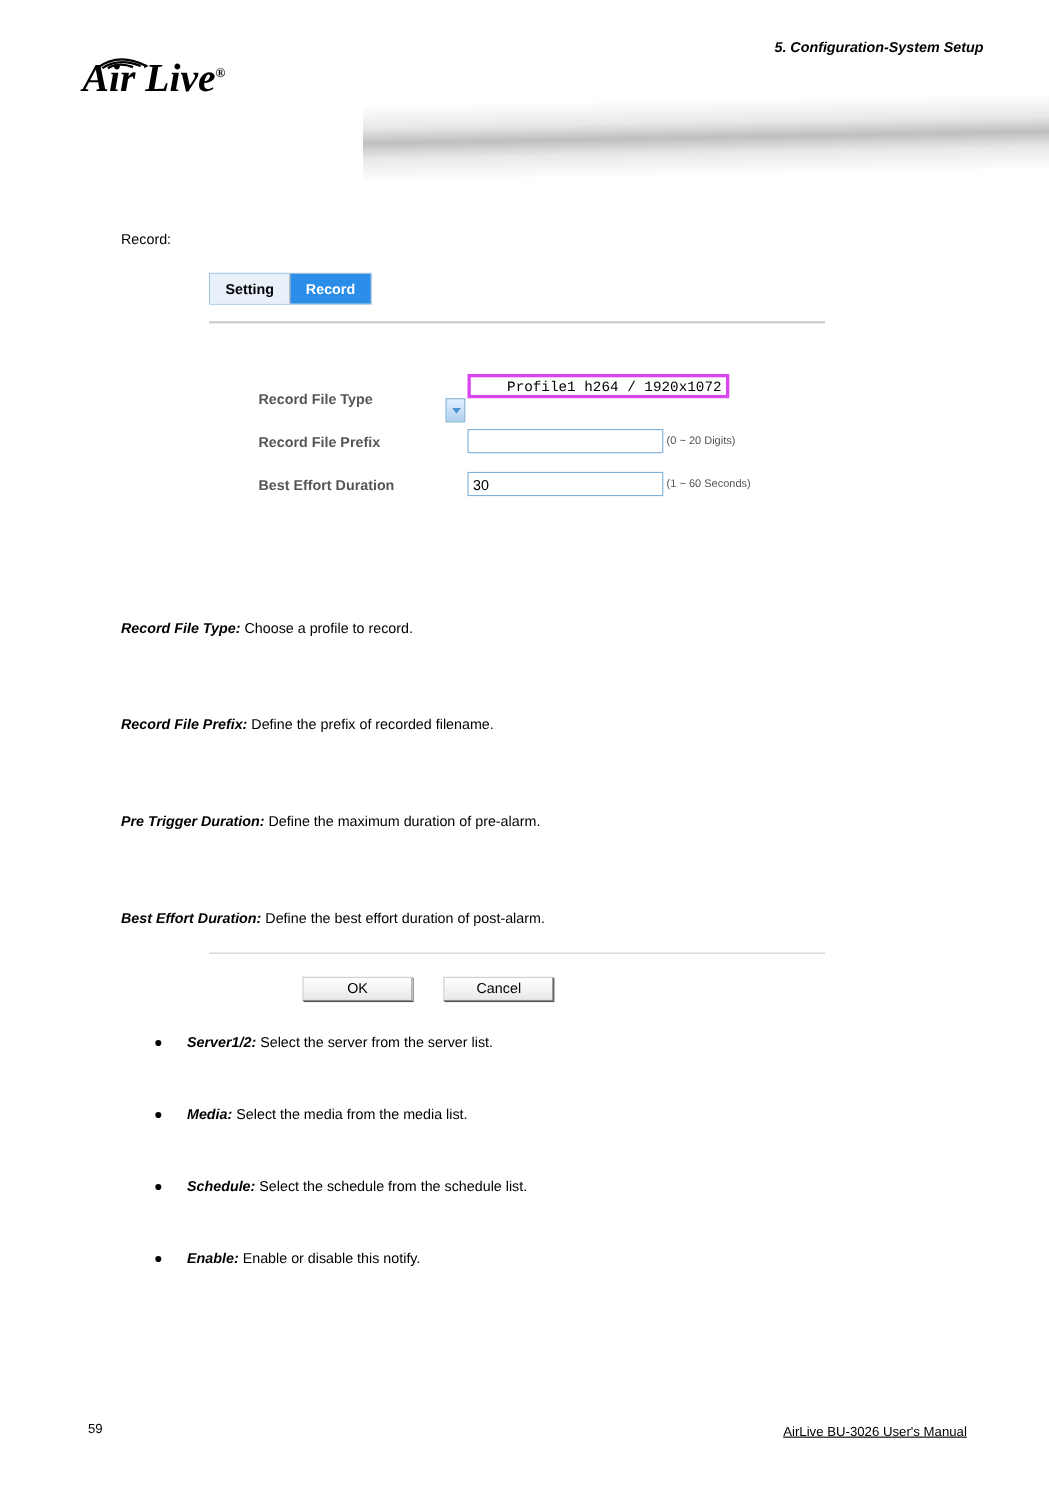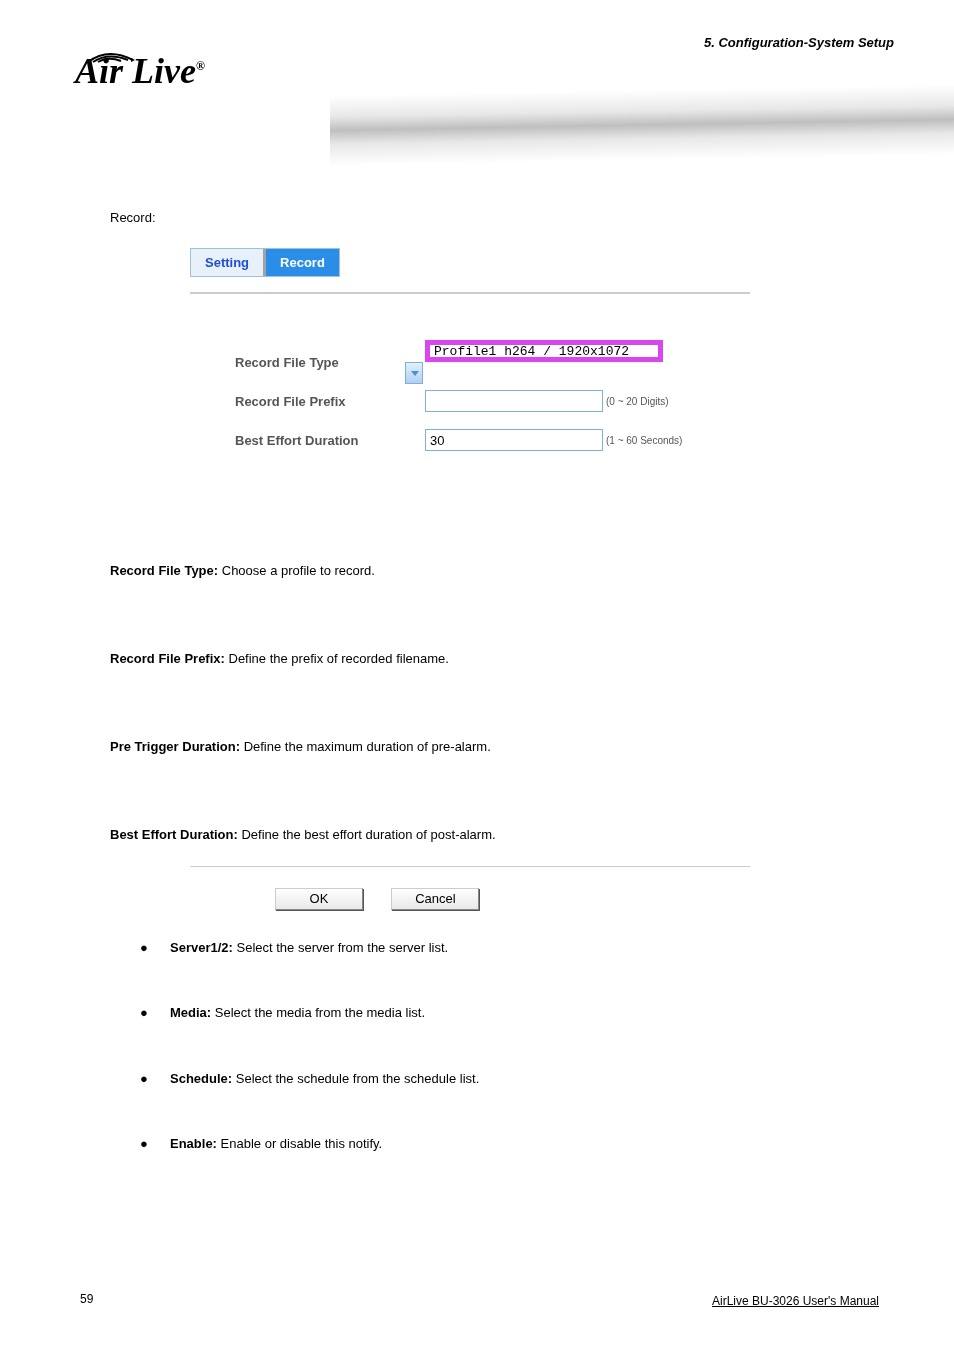--- a/index.html
+++ b/index.html
@@ -72,22 +72,22 @@
     }
     .tab {
       display: inline-block;
       padding: 6px 14px;
       font-size: 13px;
       font-weight: bold;
       font-family: Arial, sans-serif;
     }
     .tab-setting {
       background: #e8f0fa;
-      color: #1d4ed8;
-      border-right: 3px solid #a3a3a3;
+      color: #000000;
+      border-right: 1px solid #a3a3a3;
     }
     .tab-record {
       background: #2a8de8;
       color: #fff;
     }
     .hr-line {
       position: absolute;
       top: 292px;
       left: 190px;
       width: 560px;
@@ -108,26 +108,27 @@
     }
     .form-label {
       width: 190px;
       font-weight: bold;
       color: #555;
       font-family: Arial, sans-serif;
     }
     .form-select {
       font-family: 'Courier New', monospace;
       font-size: 13px;
-      border: 5px solid #d946ef;
+      border: 3px solid #d946ef;
       background: #fff;
       padding: 2px 4px;
       width: 238px;
       height: 22px;
       color: #000;
+      text-align: right;
     }
     .form-input {
       font-family: Arial, sans-serif;
       font-size: 13px;
       border: 1px solid #7eb0d8;
       background: #fff;
       padding: 2px 4px;
       width: 178px;
       height: 22px;
       color: #000;
@@ -162,37 +163,38 @@
       font-size: 13px;
       line-height: 1.7;
       color: #000;
     }
     .desc-1 { top: 560px; }
     .desc-2 { top: 648px; }
     .desc-3 { top: 736px; }
     .desc-4 { top: 824px; }
     .desc-label {
       font-weight: bold;
+      font-style: italic;
     }
     .buttons-hr {
       position: absolute;
       top: 866px;
       left: 190px;
       width: 560px;
       height: 1px;
       background: #ccc;
     }
     .buttons-area {
       position: absolute;
       top: 888px;
       left: 275px;
     }
     .btn {
       display: inline-block;
-      width: 88px;
+      width: 100px;
       height: 22px;
       border: 1px solid #888;
       border-top-color: #ccc;
       border-left-color: #ccc;
       background: linear-gradient(to bottom, #fff, #e8e8e8);
       font-size: 13px;
       text-align: center;
       line-height: 20px;
       font-family: Arial, sans-serif;
       cursor: default;

